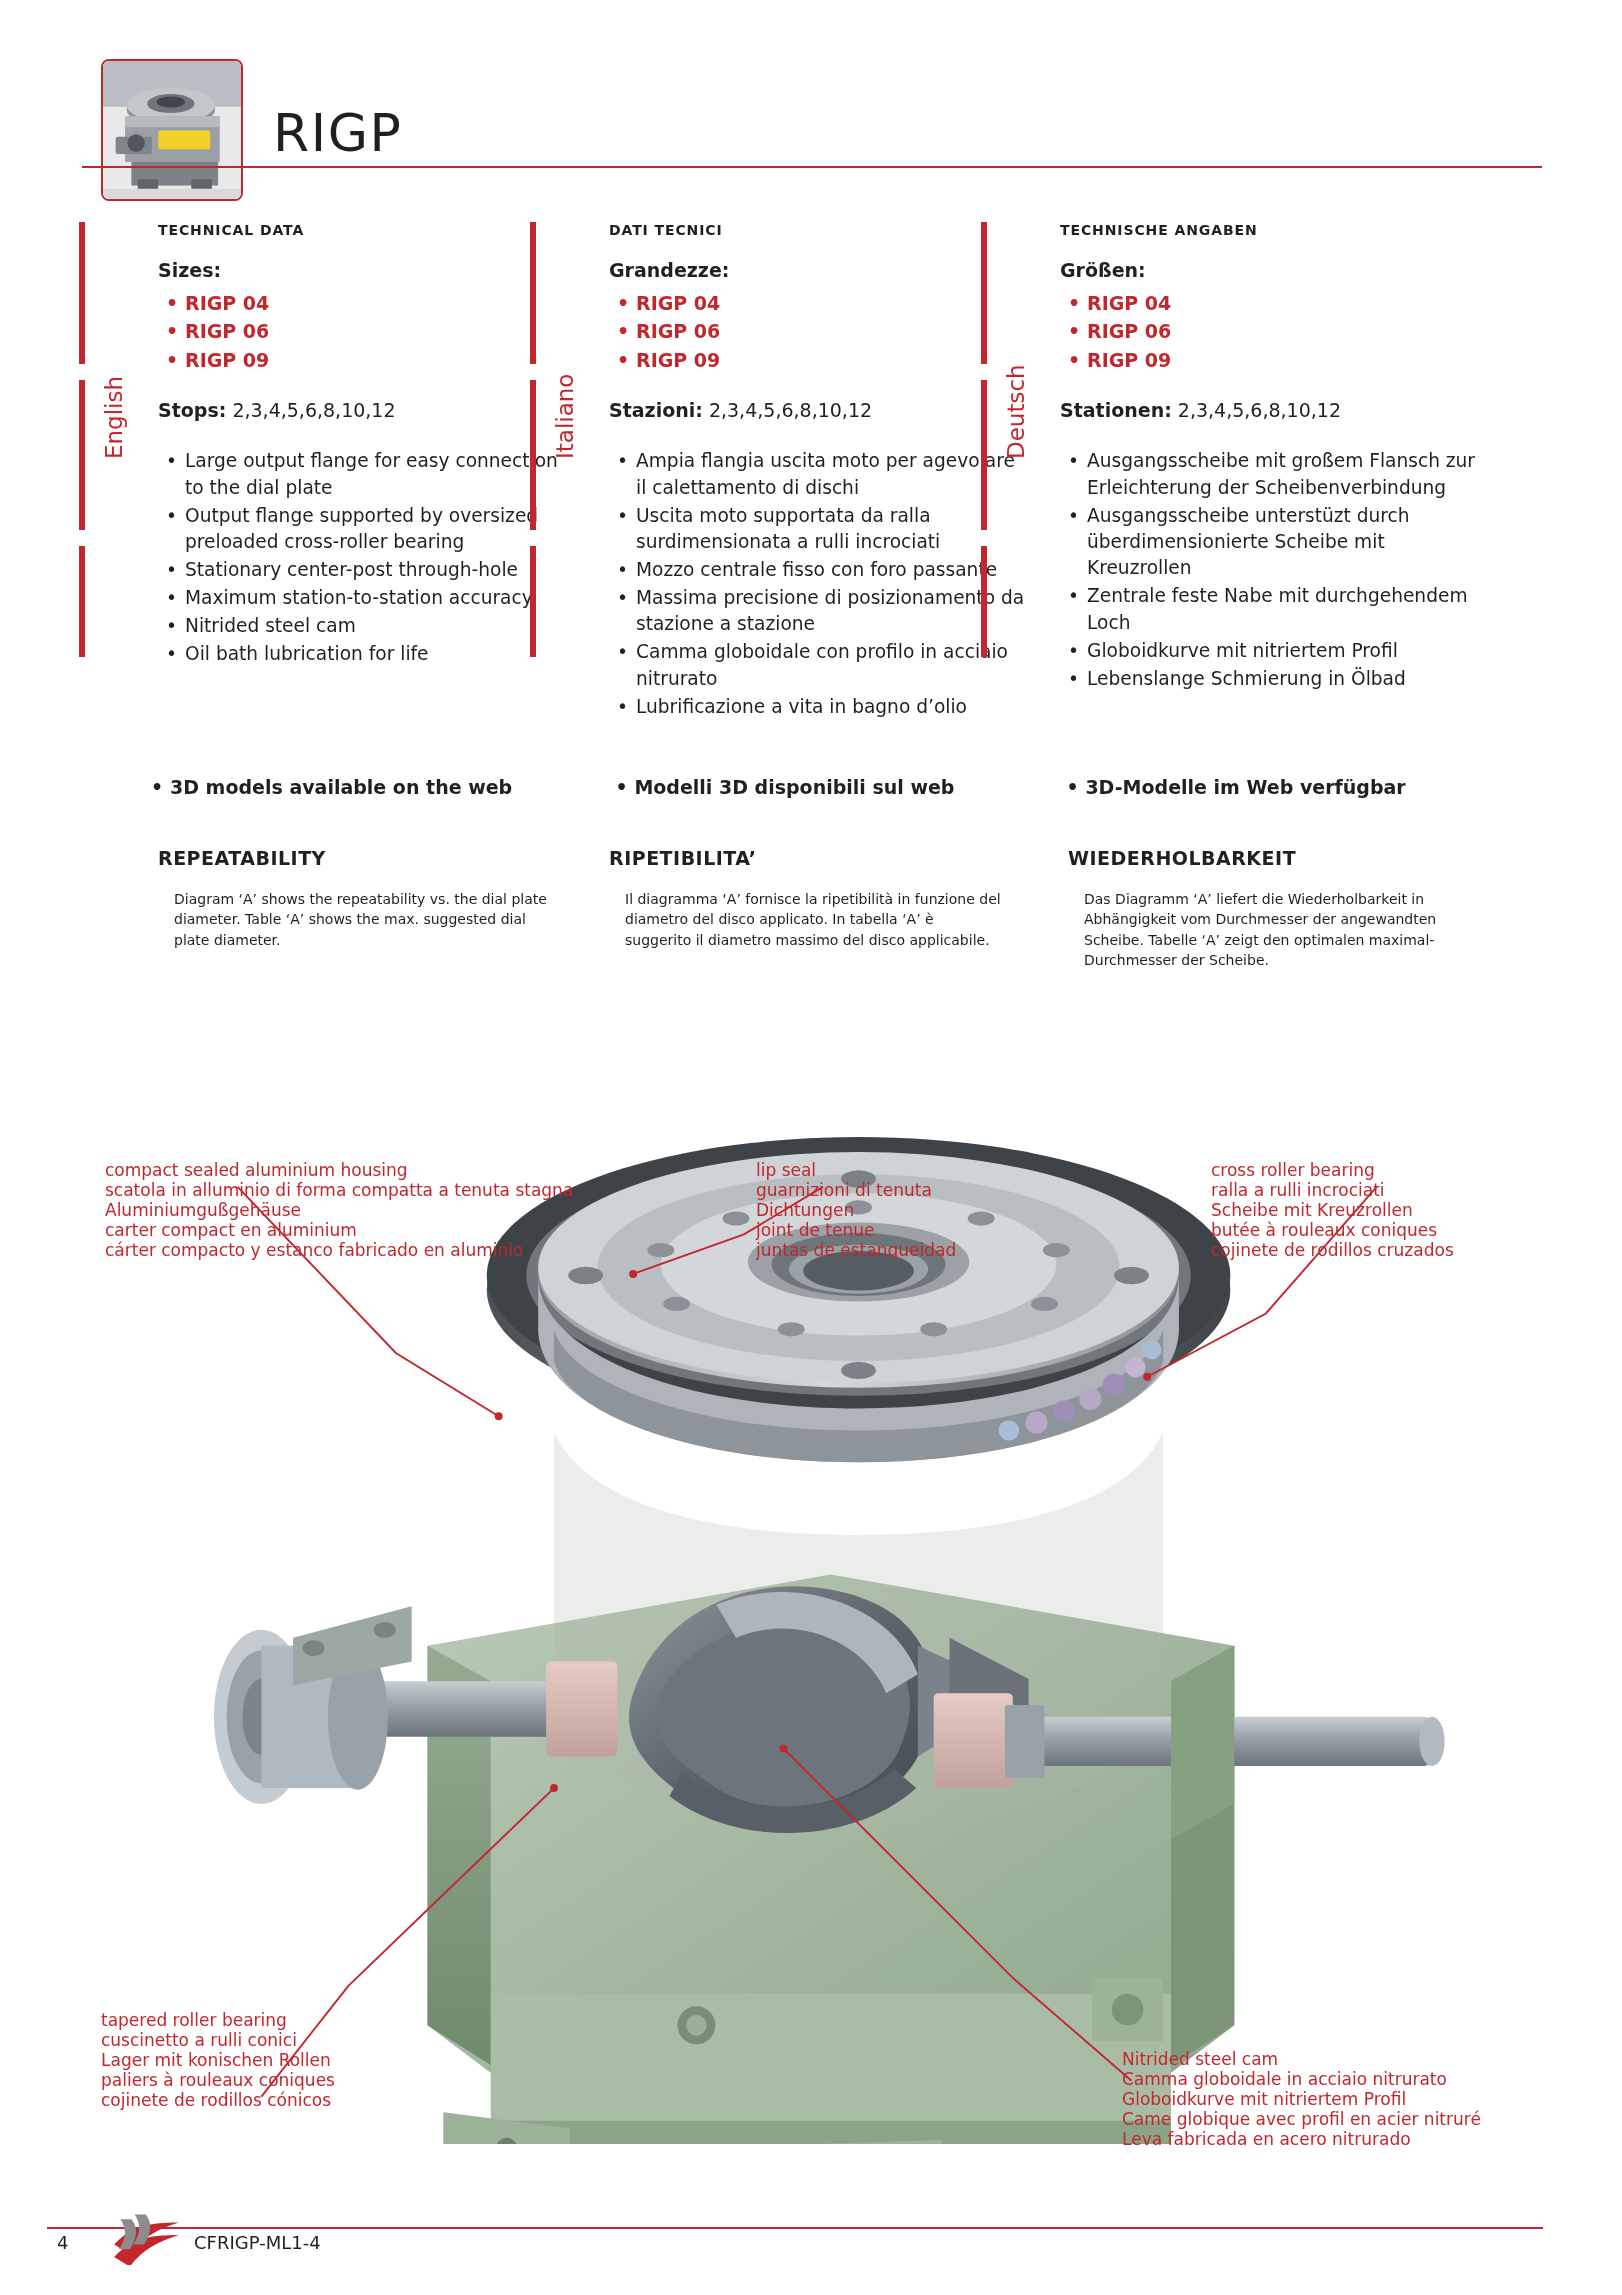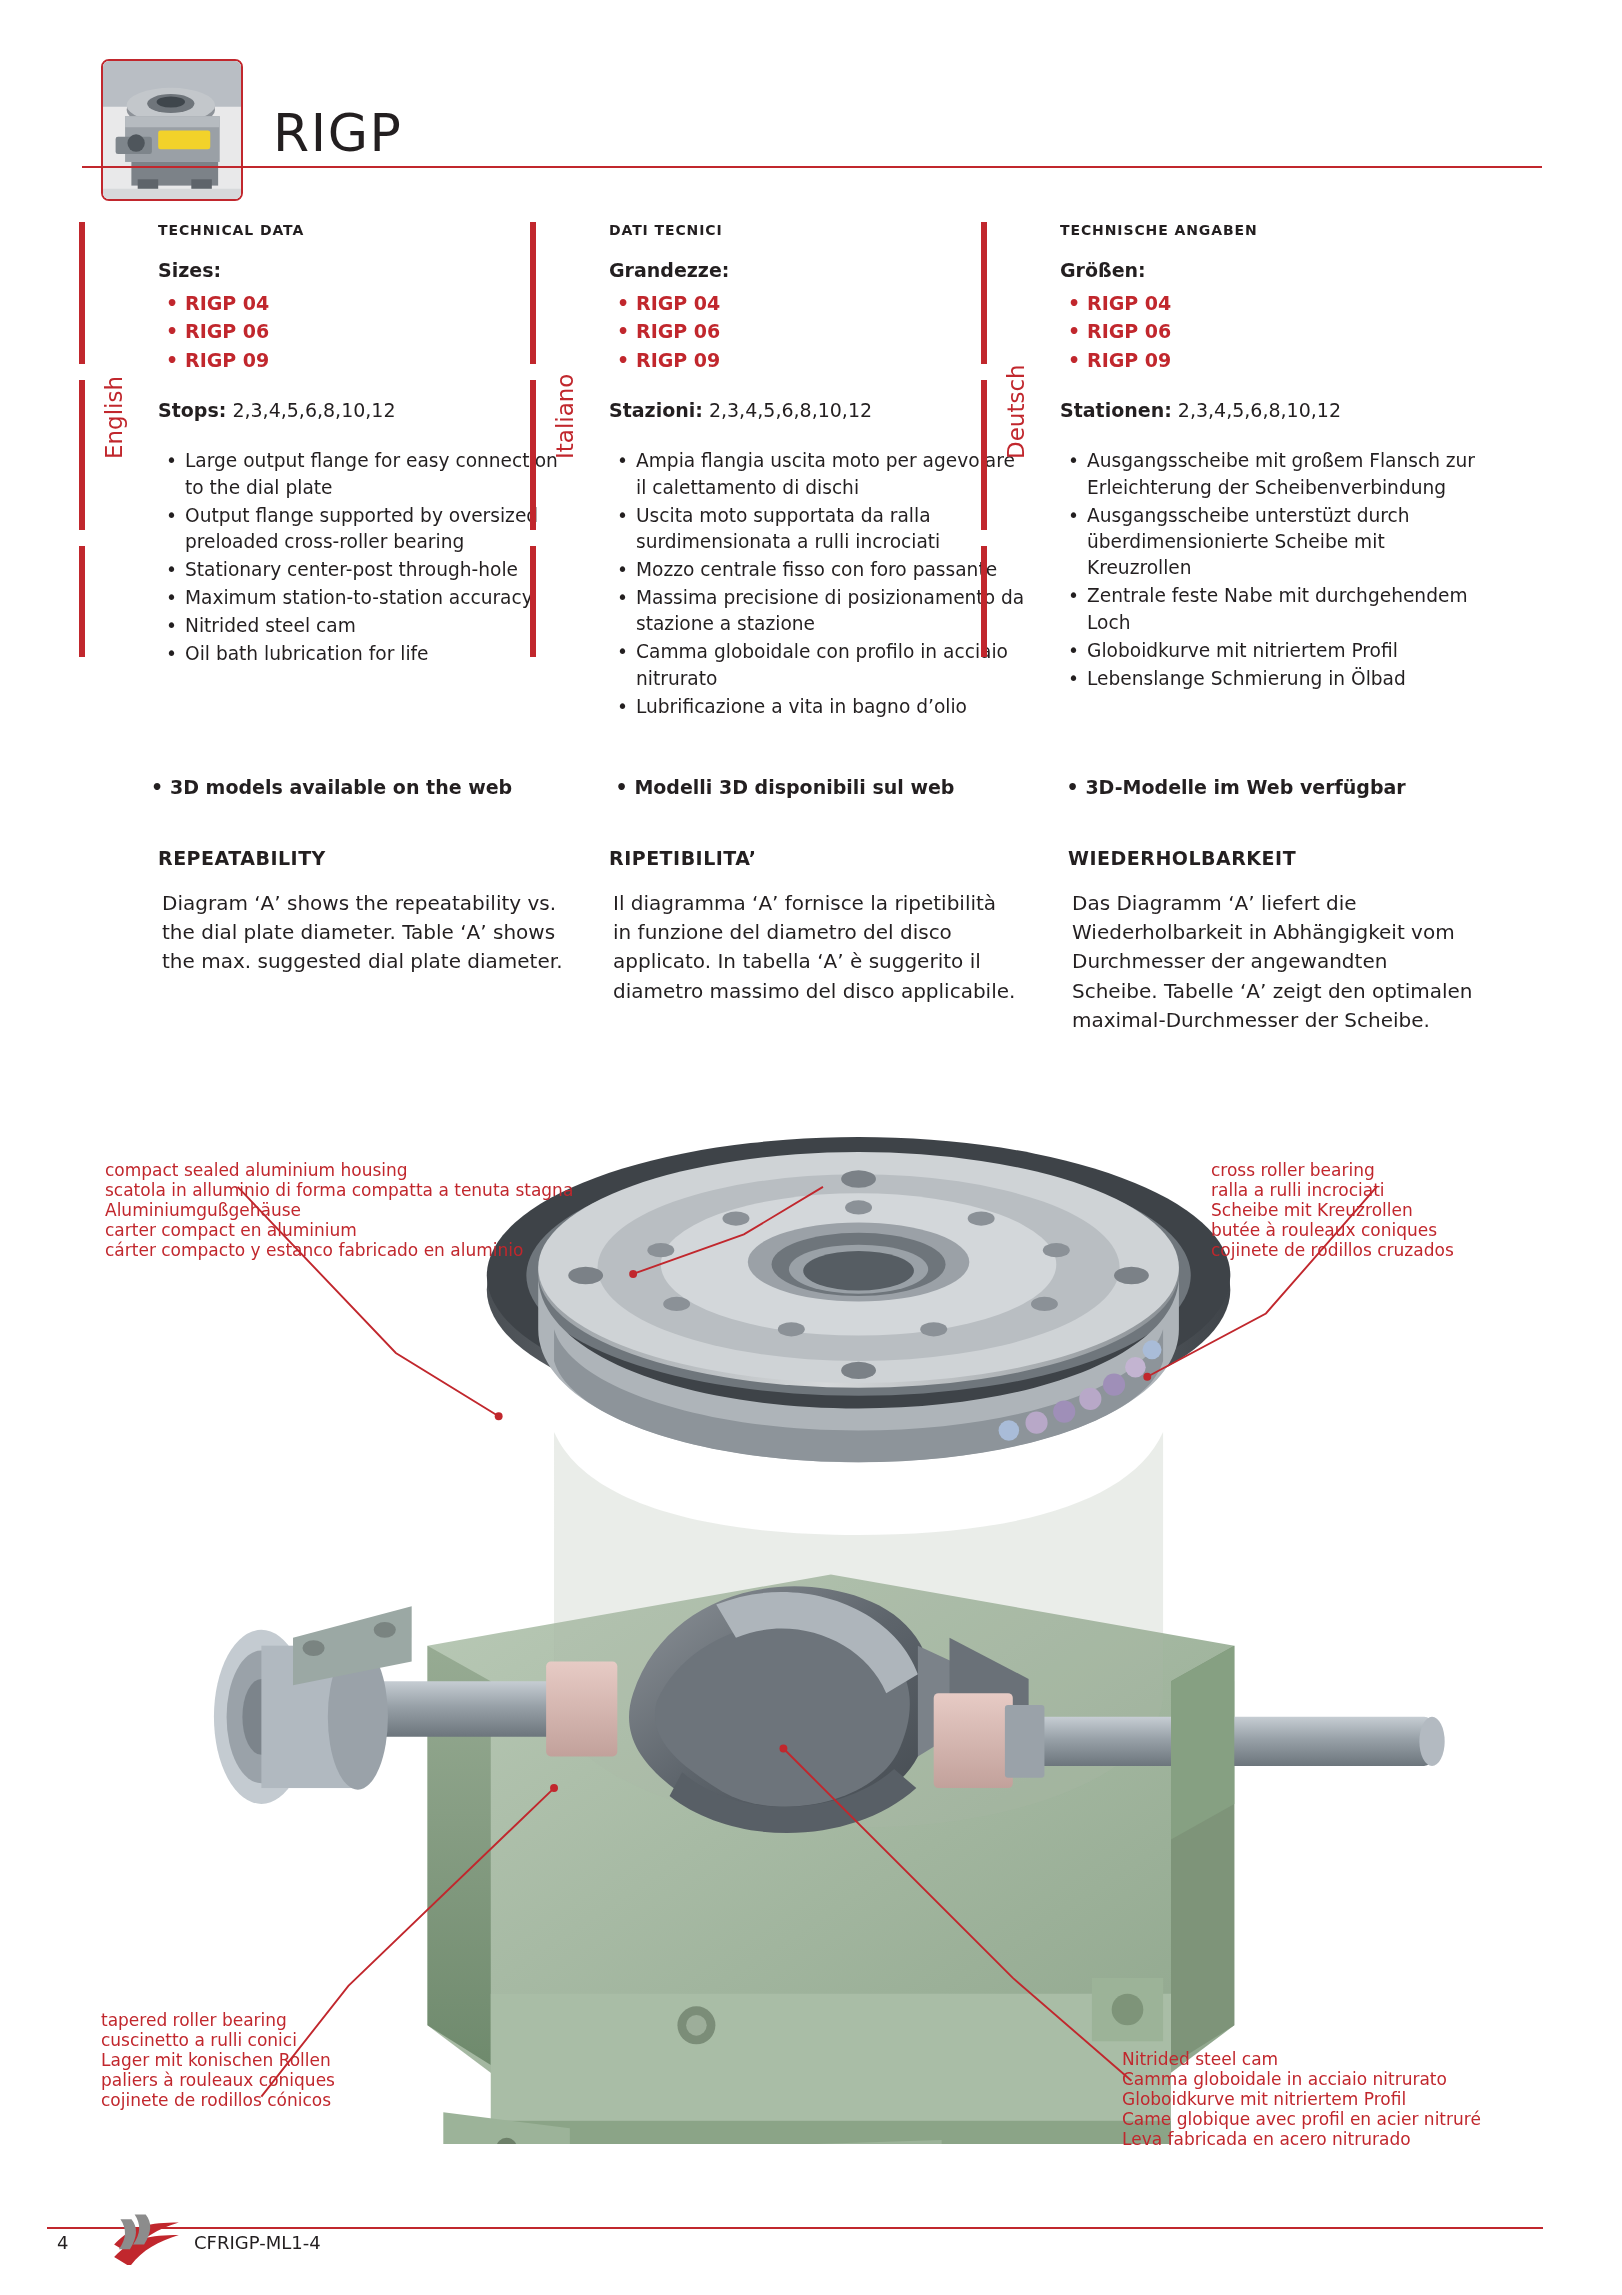--- a/index.html
+++ b/index.html
@@ -62,21 +62,21 @@
     font-size:18.6px;line-height:1.42;position:relative;margin-bottom:1.6px;color:#231f20;
   }
   ul.feat li:before{
     content:"\2022";position:absolute;left:-19px;top:0;color:#231f20;
   }
   .webline{
     font-size:19px;font-weight:bold;position:relative;padding-left:8px;
   }
   .webline:before{content:"\2022";position:absolute;left:-11px;top:0;}
   h4.rep{margin:0 0 20px 0;font-size:19px;font-weight:bold;letter-spacing:0.5px;}
-  p.body{margin:4px;font-size:20px;line-height:1.46;}
+  p.body{margin:16px;font-size:14px;line-height:1.46;}
   
   .figure{position:absolute;left:0;top:1092px;width:1623px;height:1052px;}
   .callout{
     position:absolute;color:#c1272d;font-size:17px;line-height:1.18;white-space:nowrap;
   }
   
   .footer{position:absolute;left:0;top:2192px;width:1623px;height:104px;}
   .footer-rule{position:absolute;left:47px;top:35px;width:1496px;height:2.4px;background:#c1272d;}
   .pagenum{position:absolute;left:57px;top:40px;font-size:18px;color:#231f20;}
   .footer-code{position:absolute;left:194px;top:40px;font-size:18px;color:#231f20;}
@@ -362,20 +362,25 @@
       <circle cx="700" cy="880" r="5"></circle>
       <circle cx="990" cy="830" r="5"></circle>
     </g>
   </svg>
 
   <div class="callout" style="left: 105px; top: 68px; white-space: pre;">compact sealed aluminium housing
 scatola in alluminio di forma compatta a tenuta stagna
 Aluminiumgußgehäuse
 carter compact en aluminium
 cárter compacto y estanco fabricado en aluminio</div>
+  <div class="callout" style="left: 756px; top: 68px; white-space: pre;">lip seal
+guarnizioni di tenuta
+Dichtungen
+joint de tenue
+juntas de estanqueidad</div>
   <div class="callout" style="left: 1211px; top: 68px; white-space: pre;">cross roller bearing
 ralla a rulli incrociati
 Scheibe mit Kreuzrollen
 butée à rouleaux coniques
 cojinete de rodillos cruzados</div>
   <div class="callout" style="left: 101px; top: 918px; white-space: pre;">tapered roller bearing
 cuscinetto a rulli conici
 Lager mit konischen Rollen
 paliers à rouleaux coniques
 cojinete de rodillos cónicos</div>

